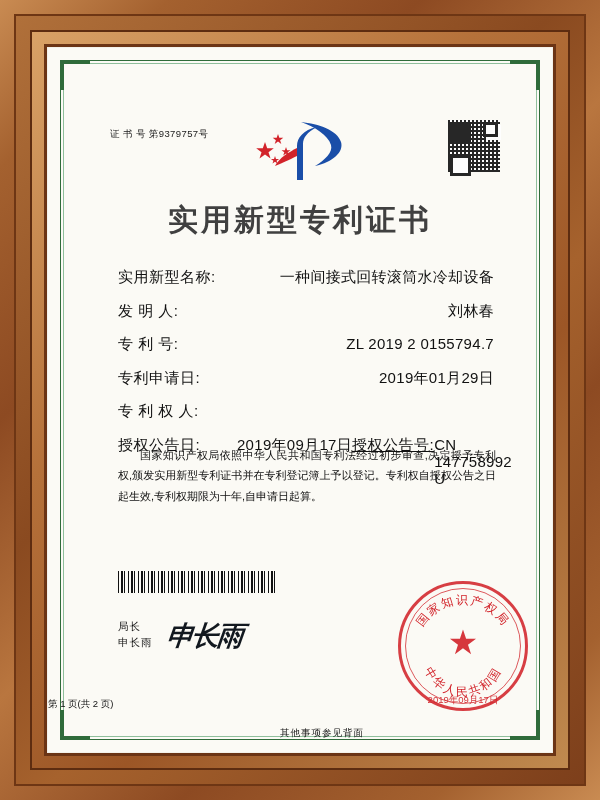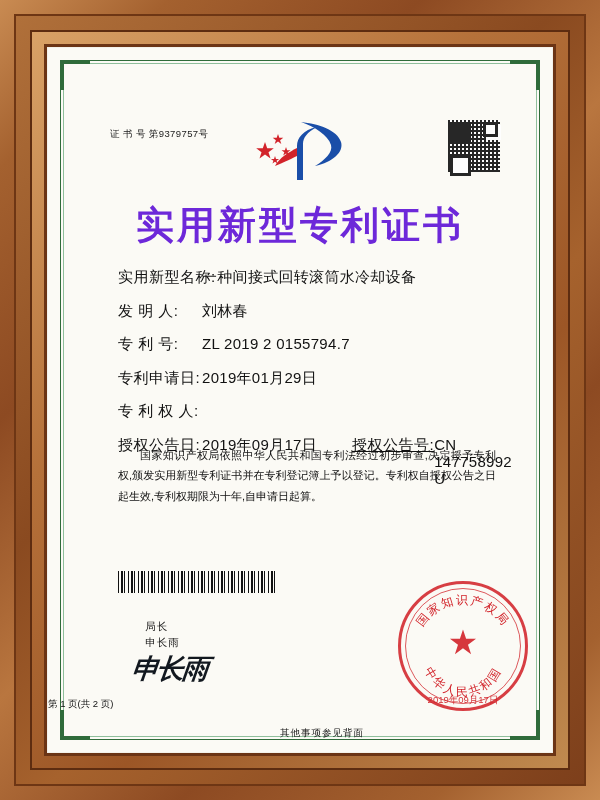--- a/index.html
+++ b/index.html
@@ -122,24 +122,24 @@
     display: flex;
     justify-content: center;
     align-items: center;
   }
 
   .title {
     position: absolute;
     left: 0; right: 0; top: 152px;
     text-align: center;
     font-family: "DejaVu Serif", "Liberation Serif", serif;
-    font-size: 38px;
+    font-size: 30px;
     font-weight: bold;
     letter-spacing: 3px;
-    color: #6d28d9;
+    color: #404040;
   }
 
   .fields {
     position: absolute;
     left: 70px;
     top: 220px;
     width: 376px;
     font-size: 15px;
     color: #111;
   }
@@ -150,20 +150,21 @@
   }
   .field-label {
     width: 84px;
     flex: 0 0 84px;
     letter-spacing: 0.5px;
     white-space: nowrap;
   }
   .field-value {
     flex: 1;
     letter-spacing: 0.3px;
+    text-align: right;
   }
   .field-row.two .field-value { flex: 0 0 150px; }
   .field-label2 {
     flex: 0 0 78px;
     letter-spacing: 0.5px;
     white-space: nowrap;
     text-decoration: underline;
   }
   .field-value2 { flex: 1; letter-spacing: 0.3px; }
 
@@ -189,24 +190,22 @@
       #111 0 1px, transparent 1px 3px,
       #111 3px 5px, transparent 5px 6px,
       #111 6px 7px, transparent 7px 10px);
   }
 
   .signature-block {
     position: absolute;
     left: 70px;
     top: 570px;
     display: flex;
-    align-items: center;
     font-size: 10.5px;
     color: #111;
-    flex-direction: column;
   }
   .sig-labels {
     line-height: 1.55;
     letter-spacing: 1px;
   }
   .sig-hand {
     margin-left: 14px;
     font-family: "DejaVu Serif", "Liberation Serif", serif;
     font-size: 27px;
     font-style: italic;

